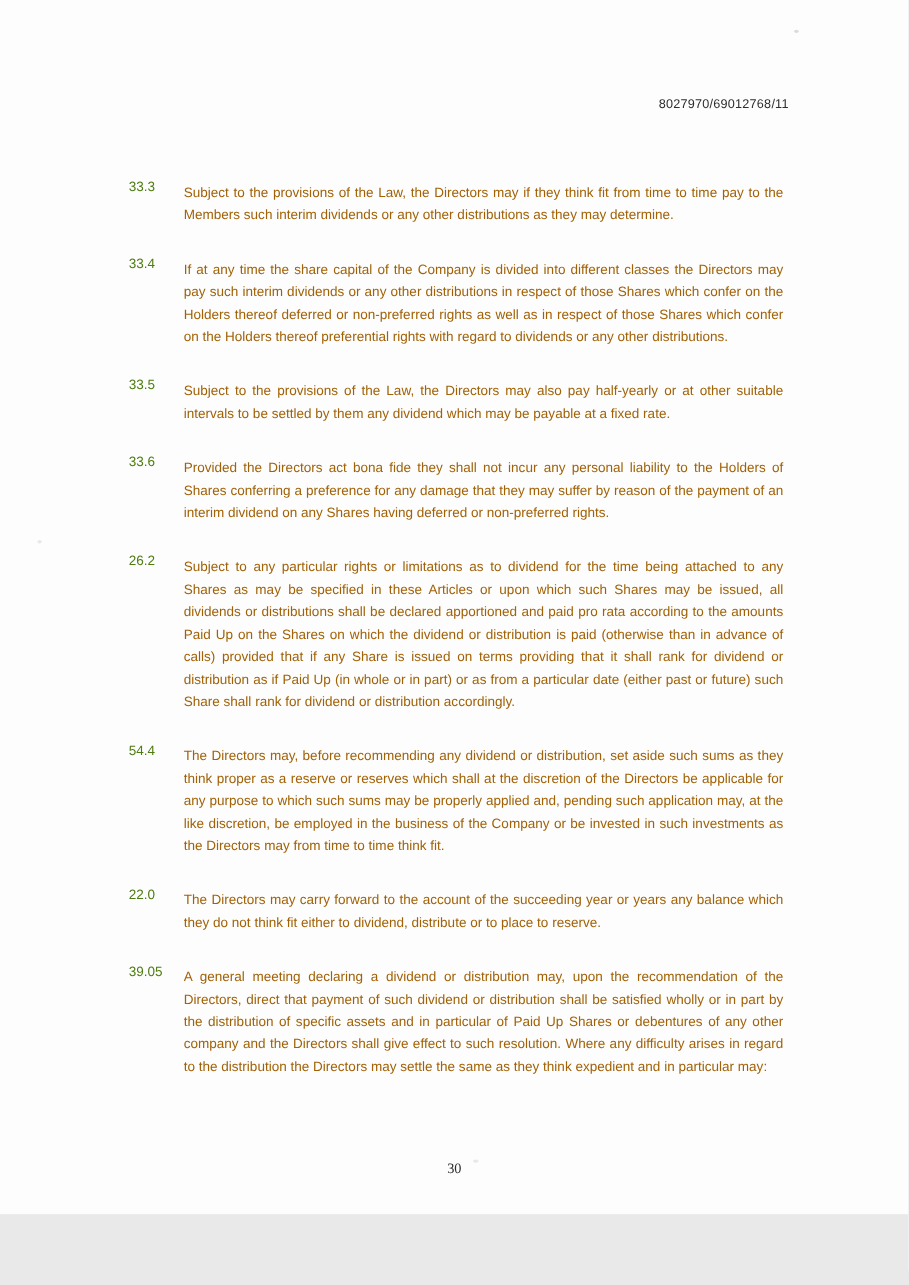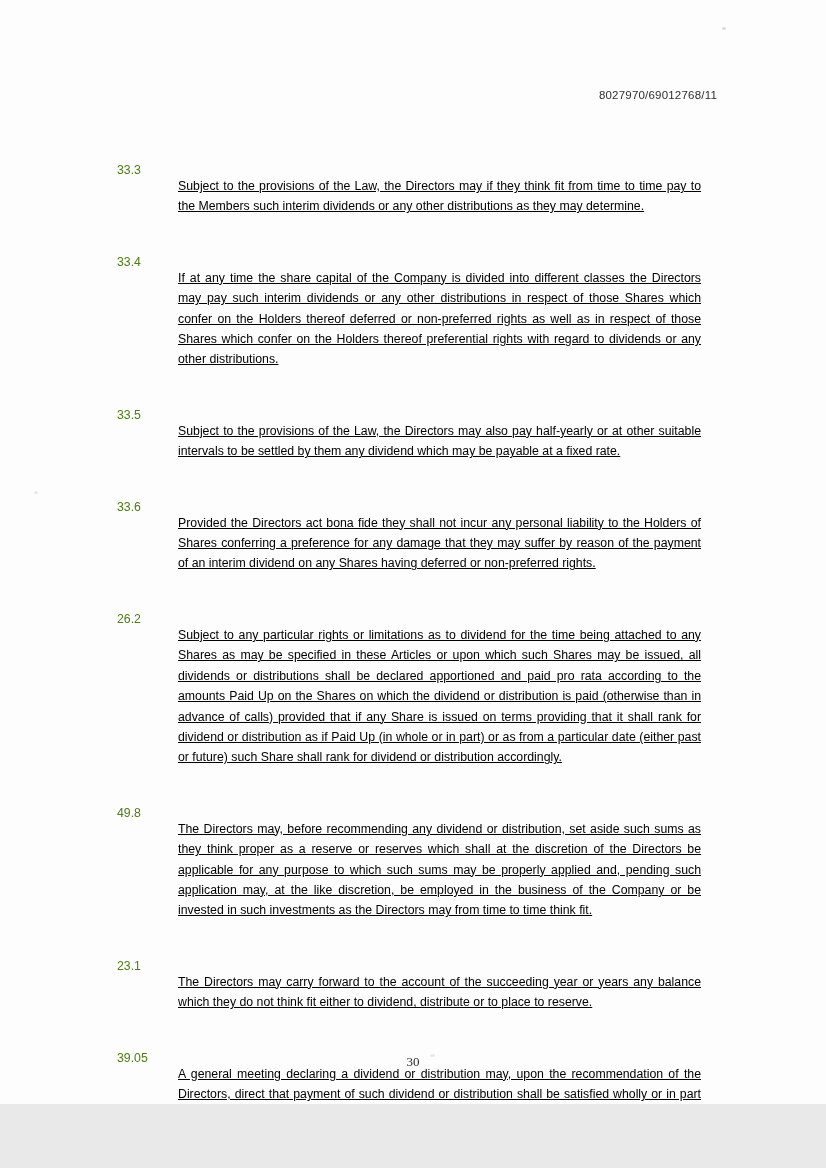--- a/index.html
+++ b/index.html
@@ -37,25 +37,24 @@
     margin-bottom: 19px;
     font-size: 12.3px;
     line-height: 20.4px;
   }
   .clause-number {
     flex: 0 0 45px;
     color: #4d7c0f;
   }
   .clause-text {
     flex: 1;
-    margin: 16px;
+    margin: 5px;
     text-align: justify;
     text-align-last: left;
-    color: #000000;
-    text-decoration: underline;
+    color: #a16207;
   }
   .subclause {
     margin-left: 30px;
     margin-top: 4px;
   }
   .subclause .clause-number {
     flex: 0 0 51px;
   }
   .page-number {
     position: absolute;
@@ -104,26 +103,26 @@
       <span class="clause-number">33.6</span>
       <p class="clause-text">Provided the Directors act bona fide they shall not incur any personal liability to the Holders of Shares conferring a preference for any damage that they may suffer by reason of the payment of an interim dividend on any Shares having deferred or non-preferred rights.</p>
     </section>
 
     <section class="clause">
       <span class="clause-number">26.2</span>
       <p class="clause-text">Subject to any particular rights or limitations as to dividend for the time being attached to any Shares as may be specified in these Articles or upon which such Shares may be issued, all dividends or distributions shall be declared apportioned and paid pro rata according to the amounts Paid Up on the Shares on which the dividend or distribution is paid (otherwise than in advance of calls) provided that if any Share is issued on terms providing that it shall rank for dividend or distribution as if Paid Up (in whole or in part) or as from a particular date (either past or future) such Share shall rank for dividend or distribution accordingly.</p>
     </section>
 
     <section class="clause">
-      <span class="clause-number">49.8</span>
+      <span class="clause-number">54.4</span>
       <p class="clause-text">The Directors may, before recommending any dividend or distribution, set aside such sums as they think proper as a reserve or reserves which shall at the discretion of the Directors be applicable for any purpose to which such sums may be properly applied and, pending such application may, at the like discretion, be employed in the business of the Company or be invested in such investments as the Directors may from time to time think fit.</p>
     </section>
 
     <section class="clause">
-      <span class="clause-number">23.1</span>
+      <span class="clause-number">22.0</span>
       <p class="clause-text">The Directors may carry forward to the account of the succeeding year or years any balance which they do not think fit either to dividend, distribute or to place to reserve.</p>
     </section>
 
     <section class="clause">
       <span class="clause-number">39.05</span>
       <p class="clause-text">A general meeting declaring a dividend or distribution may, upon the recommendation of the Directors, direct that payment of such dividend or distribution shall be satisfied wholly or in part by the distribution of specific assets and in particular of Paid Up Shares or debentures of any other company and the Directors shall give effect to such resolution. Where any difficulty arises in regard to the distribution the Directors may settle the same as they think expedient and in particular may:</p>
     </section>
 
 
   </div>

